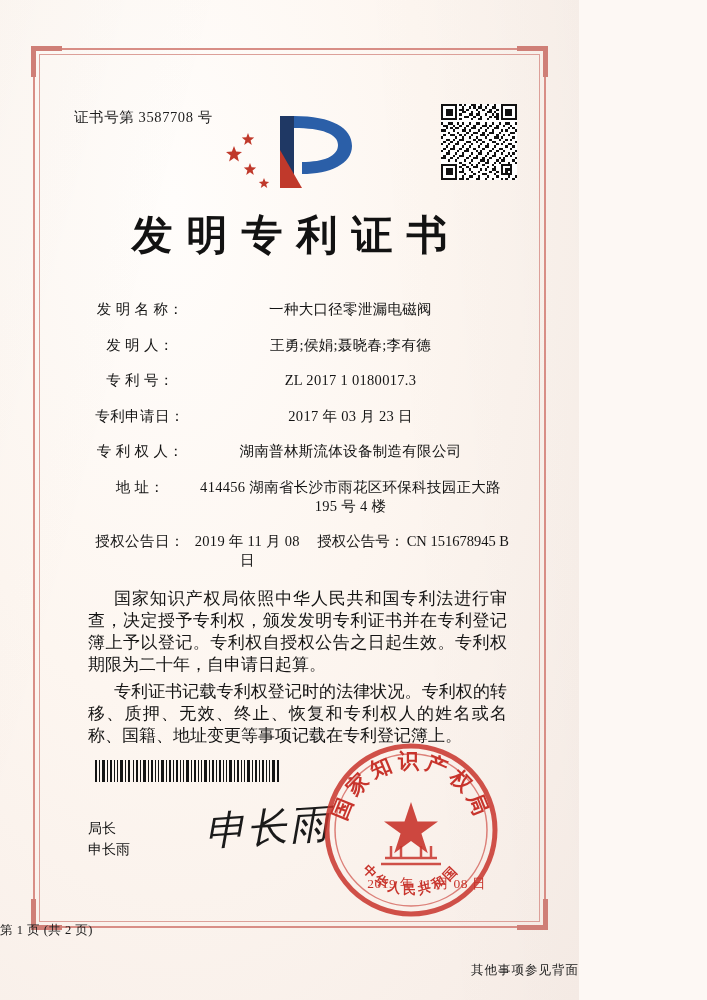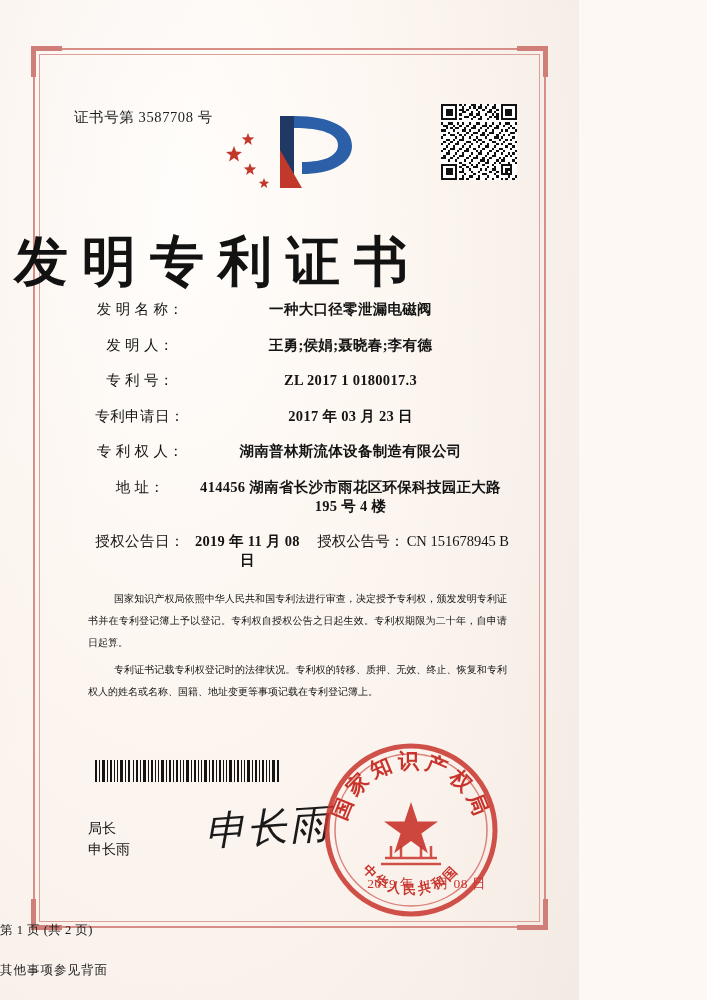--- a/index.html
+++ b/index.html
@@ -93,23 +93,24 @@
     display: flex;
     justify-content: center;
     align-items: center;
     pointer-events: none;
   }
 
   .title {
     position: absolute;
     left: 0;
     right: 0;
-    top: 226px;
-    font-family: "Liberation Serif", serif;
-    font-size: 54px;
+    top: 208px;
+    text-align: center;
+    font-family: "Liberation Serif", serif;
+    font-size: 41px;
     font-weight: bold;
     letter-spacing: 14px;
     color: #121212;
     text-indent: 14px;
   }
 
   .fields {
     position: absolute;
     left: 88px;
     right: 70px;
@@ -126,39 +127,38 @@
   }
   .field .label {
     width: 104px;
     flex: none;
     letter-spacing: 0.4px;
     white-space: nowrap;
   }
   .field .value {
     flex: 1;
     letter-spacing: 0.3px;
-    font-weight: bold;
   }
   .field .label2 {
     width: 92px;
     flex: none;
     margin-left: 12px;
     white-space: nowrap;
   }
   .field .value2 {
     flex: none;
   }
 
   .body-text {
     position: absolute;
     left: 88px;
     right: 72px;
     top: 588px;
     font-family: "Liberation Serif", serif;
-    font-size: 10px;
+    font-size: 17px;
     line-height: 22px;
     color: #141414;
     text-align: justify;
   }
   .body-text p {
     margin: 0 0 5px 0;
     text-indent: 26px;
   }
 
   
@@ -218,21 +218,21 @@
     font-family: "Liberation Serif", serif;
     font-size: 12.5px;
     color: #1b1b1b;
     letter-spacing: 0.5px;
   }
   .footnote {
     position: absolute;
     left: 0;
     right: 0;
     top: 962px;
-    text-align: left;
+    text-align: right;
     font-family: "Liberation Serif", serif;
     font-size: 12.5px;
     color: #1b1b1b;
     letter-spacing: 1px;
   }
 </style>
 </head>
 <body>
 
 <div class="page">

